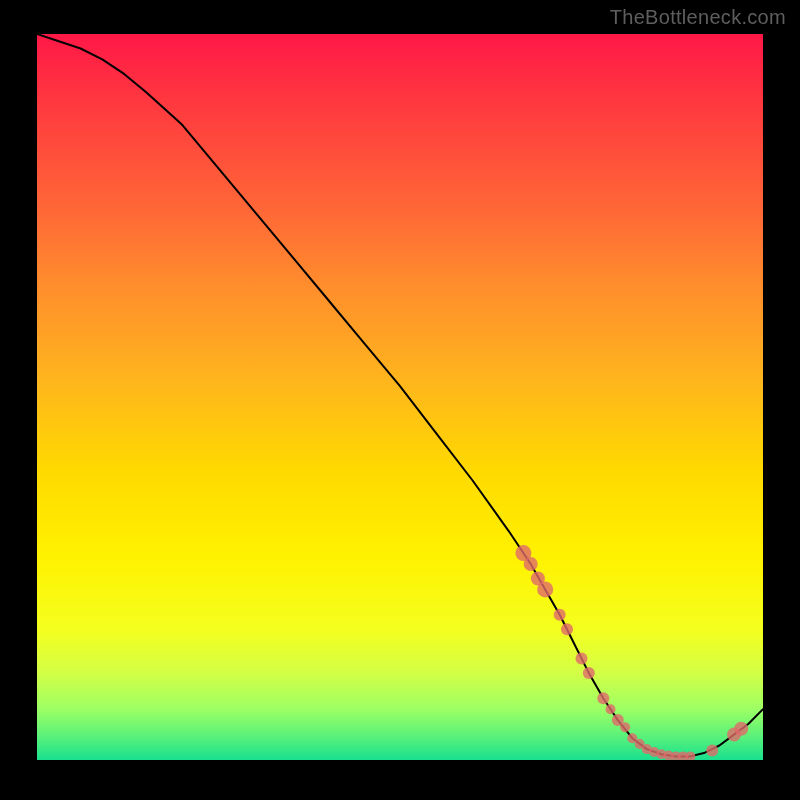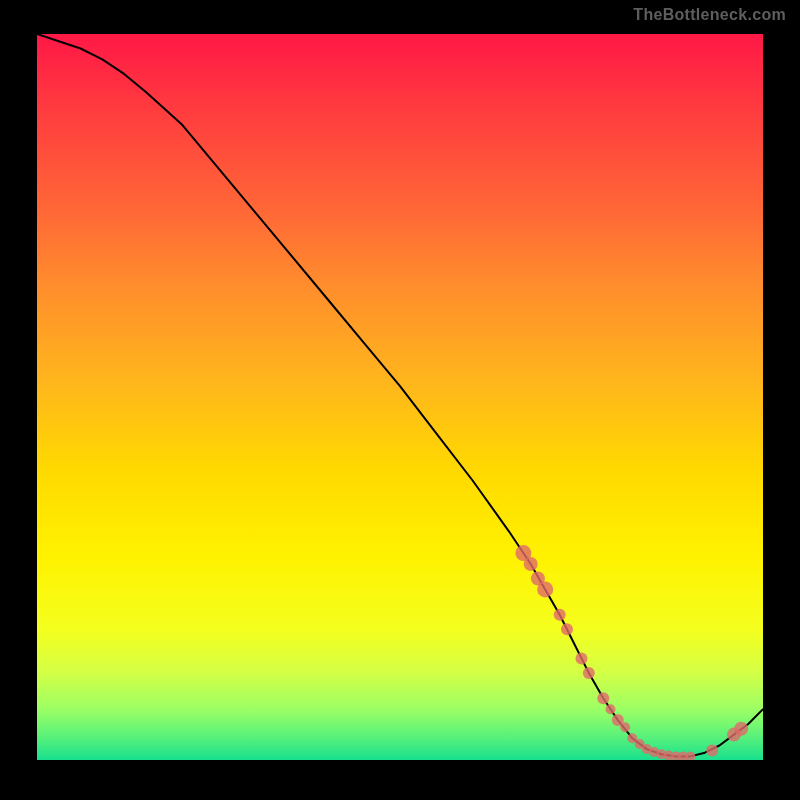--- a/index.html
+++ b/index.html
@@ -8,22 +8,22 @@
     position: relative;
     width: 800px;
     height: 800px;
     background: #000;
   }
   .watermark {
     position: absolute;
     top: 6px;
     right: 14px;
     font-family: Arial, Helvetica, sans-serif;
-    font-size: 16px;
-    font-weight: 700;
+    font-size: 20px;
+    font-weight: 400;
     color: #5e5e5e;
     letter-spacing: 0.3px;
     z-index: 10;
   }
   .plot-outer {
     position: absolute;
     left: 37px;
     top: 34px;
     width: 726px;
     height: 726px;

